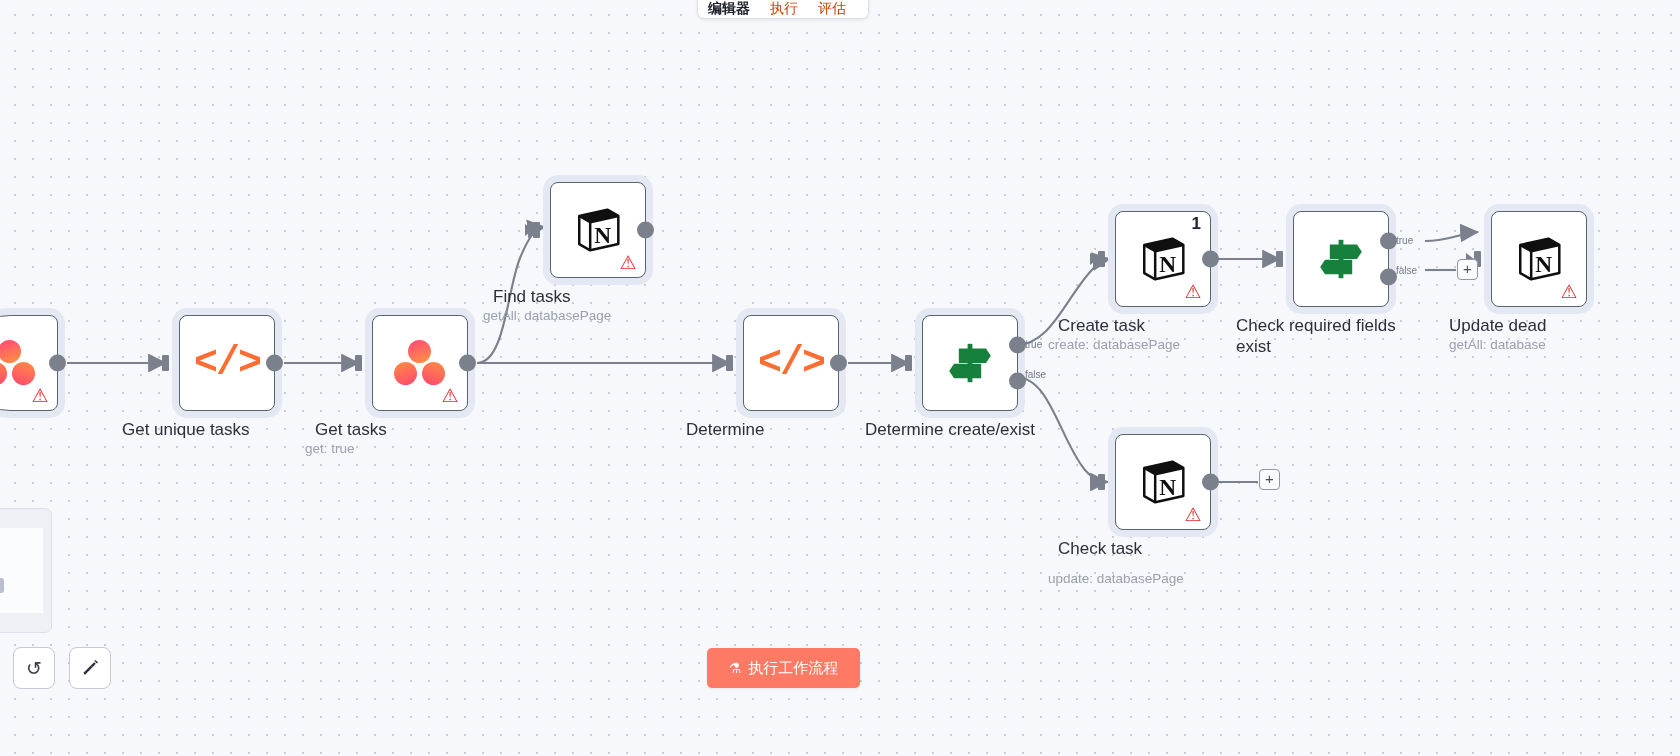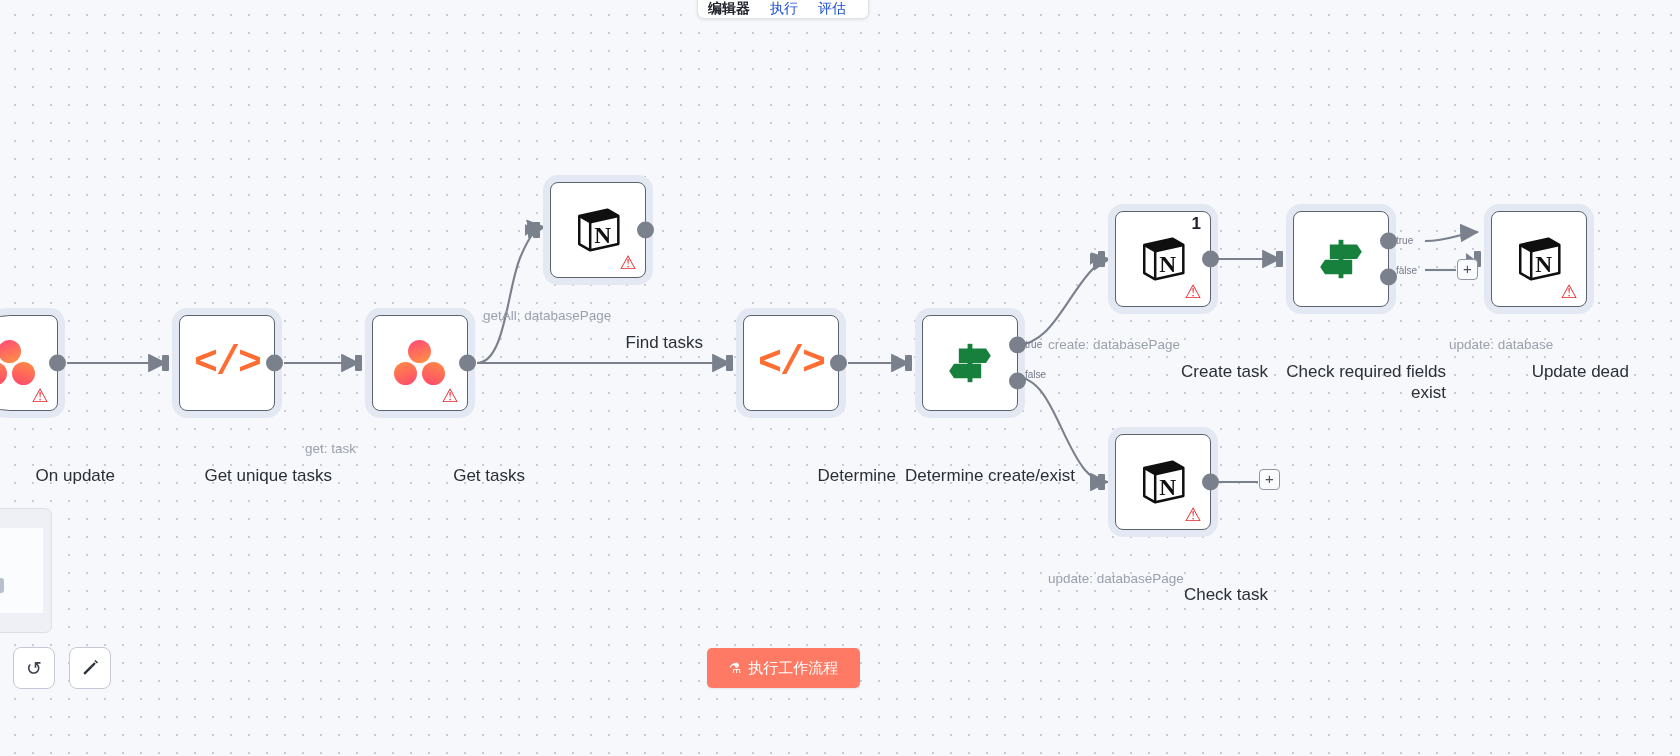--- a/index.html
+++ b/index.html
@@ -37,21 +37,21 @@
   }
   #tabbar .tab {
     flex: 0 0 auto;
     padding: 0 10px 3px 10px;
     font-size: 14px;
     color: #41464f;
     line-height: 14px;
     white-space: nowrap;
   }
   #tabbar .tab.active { color: #20242c; font-weight: bold; }
-  #tabbar .tab.muted { color: #1d4ed8; }
+  #tabbar .tab.muted { color: #c2410c; }
 
   
   #edges { position: absolute; inset: 0; z-index: 5; pointer-events: none; }
 
   
   .node {
     position: absolute;
     z-index: 10;
   }
   .node-box {
@@ -70,26 +70,25 @@
     border-bottom-left-radius: 48px;
   }
   .node.trigger .node-box { box-shadow: 0 0 0 7px #e4e8f2; }
 
   .node-title {
     position: absolute;
     left: 50%;
     transform: translateX(-50%);
     top: 104px;
     width: 210px;
-    text-align: right;
+    text-align: left;
     font-size: 17px;
     color: #2a2f38;
     line-height: 21px;
     white-space: pre-line;
-    margin-top: 46px;
   }
   .node-sub {
     position: absolute;
     left: 50%;
     transform: translateX(-50%);
     width: 230px;
     text-align: left;
     font-size: 13.5px;
     color: #9aa0ac;
     line-height: 17px;
@@ -315,21 +314,21 @@
           <i class="r"></i>
       </div>
       <div class="warn">⚠</div>
       <div class="ep-in">
           <div class="arr"></div>
           <div class="bar"></div>
         </div>
       <div class="ep-out"></div>
     </div>
     <div class="node-title">Get tasks</div>
-    <div class="node-sub" style="top:125px;">get: task</div>
+    <div class="node-sub" style="top:125px;">get: true</div>
   </div>
 
   <div class="node" style="left:550px; top:182px;">
     <div class="node-box">
       <svg class="icon-notion" viewBox="0 0 64 64">
         <path d="M8,14 L44,6 L58,14 L58,50 L22,58 L8,50 Z" fill="#ffffff" stroke="#0f0f0f" stroke-width="3.2" stroke-linejoin="round"></path>
         <path d="M8,14 L22,22 L58,14" fill="none" stroke="#0f0f0f" stroke-width="3.2" stroke-linejoin="round"></path>
         <path d="M22,22 L22,58" fill="none" stroke="#0f0f0f" stroke-width="3.2"></path>
         <path d="M8,14 L44,6 L58,14 L22,22 Z" fill="#0f0f0f"></path>
         <text x="38" y="48" font-family="Liberation Serif, serif" font-size="30" font-weight="bold" fill="#0f0f0f" text-anchor="middle">N</text>
@@ -426,21 +425,21 @@
         <path d="M8,14 L44,6 L58,14 L22,22 Z" fill="#0f0f0f"></path>
         <text x="38" y="48" font-family="Liberation Serif, serif" font-size="30" font-weight="bold" fill="#0f0f0f" text-anchor="middle">N</text>
       </svg>
       <div class="warn">⚠</div>
       <div class="ep-in">
           <div class="arr"></div>
           <div class="bar"></div>
         </div>
     </div>
     <div class="node-title" style="width:180px;">Update dead</div>
-    <div class="node-sub" style="top:125px; width:180px;">update: database</div>
+    <div class="node-sub" style="top:125px; width:180px;">getAll: database</div>
   </div>
 
   <div class="node" style="left:1115px; top:434px;">
     <div class="node-box">
       <svg class="icon-notion" viewBox="0 0 64 64">
         <path d="M8,14 L44,6 L58,14 L58,50 L22,58 L8,50 Z" fill="#ffffff" stroke="#0f0f0f" stroke-width="3.2" stroke-linejoin="round"></path>
         <path d="M8,14 L22,22 L58,14" fill="none" stroke="#0f0f0f" stroke-width="3.2" stroke-linejoin="round"></path>
         <path d="M22,22 L22,58" fill="none" stroke="#0f0f0f" stroke-width="3.2"></path>
         <path d="M8,14 L44,6 L58,14 L22,22 Z" fill="#0f0f0f"></path>
         <text x="38" y="48" font-family="Liberation Serif, serif" font-size="30" font-weight="bold" fill="#0f0f0f" text-anchor="middle">N</text>

